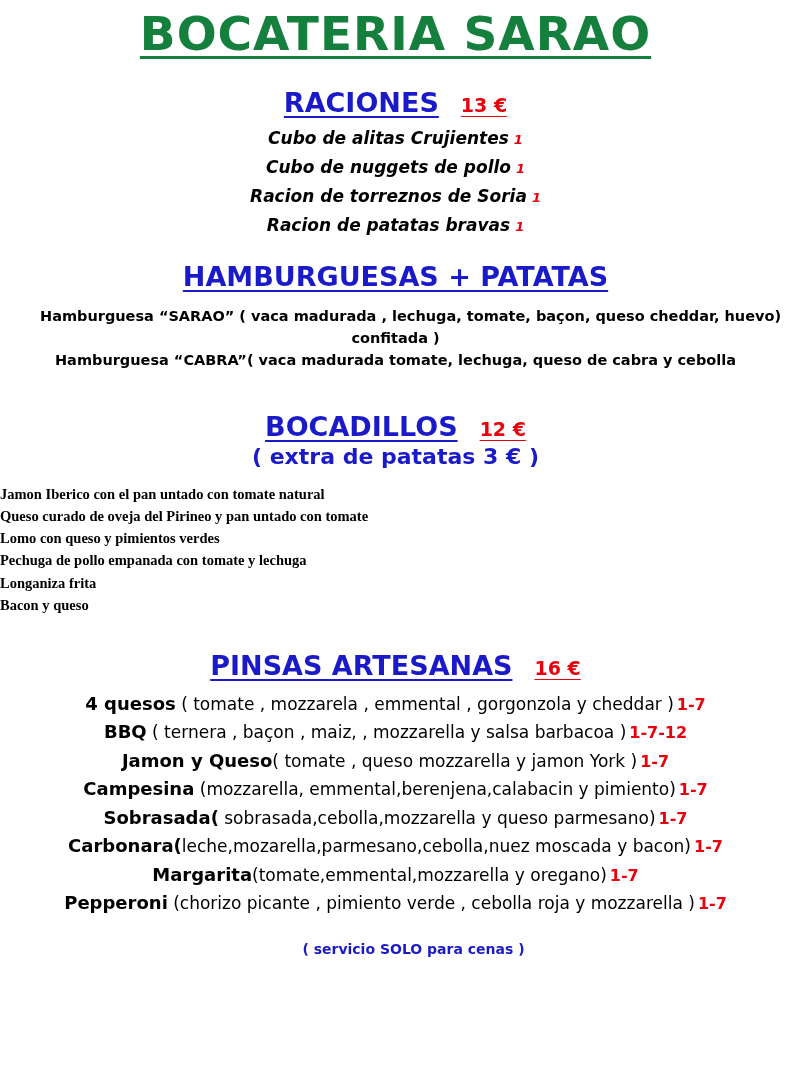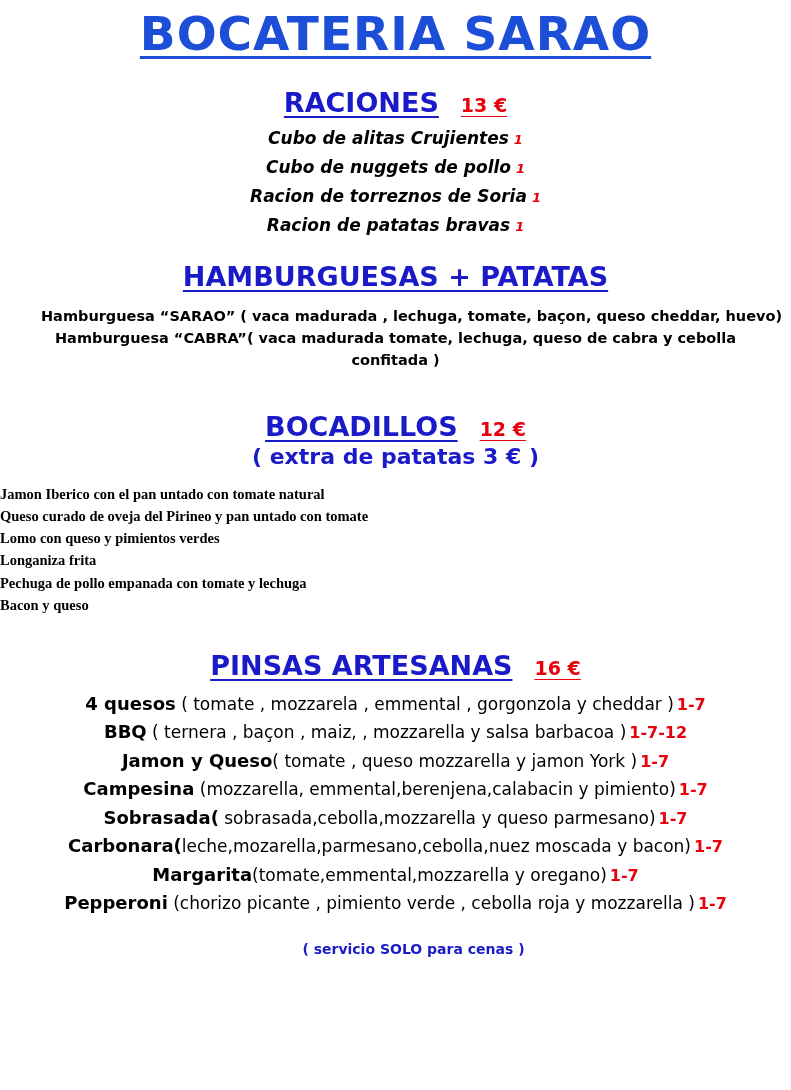--- a/index.html
+++ b/index.html
@@ -15,21 +15,21 @@
     overflow: hidden;
   }
   .page {
     width: 791px;
     height: 1090px;
     position: relative;
     box-sizing: border-box;
   }
   .title {
     text-align: center;
-    color: #1d4ed8;
+    color: #15803d;
     font-weight: bold;
     font-size: 47px;
     letter-spacing: 1px;
     margin-top: 6px;
     text-decoration: underline;
     text-underline-offset: 6px;
     text-decoration-thickness: 3px;
   }
   .section-head {
     text-align: center;
@@ -80,22 +80,22 @@
     margin-top: 14px;
     text-align: center;
   }
   .burger-line {
     font-size: 14.5px;
     font-weight: bold;
     color: #000;
     line-height: 1.5;
   }
   .burger-line.first {
-    text-align: center;
-    padding-left: 32px;
+    text-align: left;
+    padding-left: 40px;
   }
   .boc-list {
     margin-top: 14px;
     font-family: Liberation Serif, serif;
   }
   .boc-line {
     font-size: 14.5px;
     font-weight: bold;
     line-height: 1.52;
   }
@@ -156,35 +156,35 @@
       <span>Racion de patatas bravas</span><span class="allerg">1</span>
     </div>
   </div>
 
   <div class="section-head">
     <span class="name">HAMBURGUESAS + PATATAS</span>
   </div>
 
   <div class="burger-list">
     <div class="burger-line first">Hamburguesa  “SARAO” ( vaca madurada , lechuga, tomate, baçon, queso cheddar, huevo)</div>
+    <div class="burger-line">confitada )</div>
     <div class="burger-line">Hamburguesa “CABRA”( vaca madurada tomate, lechuga, queso de cabra y cebolla</div>
-    <div class="burger-line">confitada )</div>
   </div>
 
   <div class="section-head" style="margin-top:40px;">
     <span class="name">BOCADILLOS</span><span class="price">12 €</span>
   </div>
   <div class="subhead">( extra de patatas 3 € )</div>
 
   <div class="boc-list">
     <div class="boc-line">Jamon Iberico con el pan untado con tomate natural</div>
     <div class="boc-line">Queso curado de oveja del Pirineo y pan untado con tomate</div>
     <div class="boc-line">Lomo con queso y pimientos verdes</div>
+    <div class="boc-line">Pechuga de pollo empanada con tomate y lechuga</div>
     <div class="boc-line">Longaniza frita</div>
-    <div class="boc-line">Pechuga de pollo empanada con tomate y lechuga</div>
     <div class="boc-line">Bacon y queso</div>
   </div>
 
   <div class="section-head" style="margin-top:34px;">
     <span class="name">PINSAS ARTESANAS</span><span class="price">16 €</span>
   </div>
 
   <div class="pinsa-list">
     <div class="pinsa-line">
       <span class="pname">4 quesos</span>

